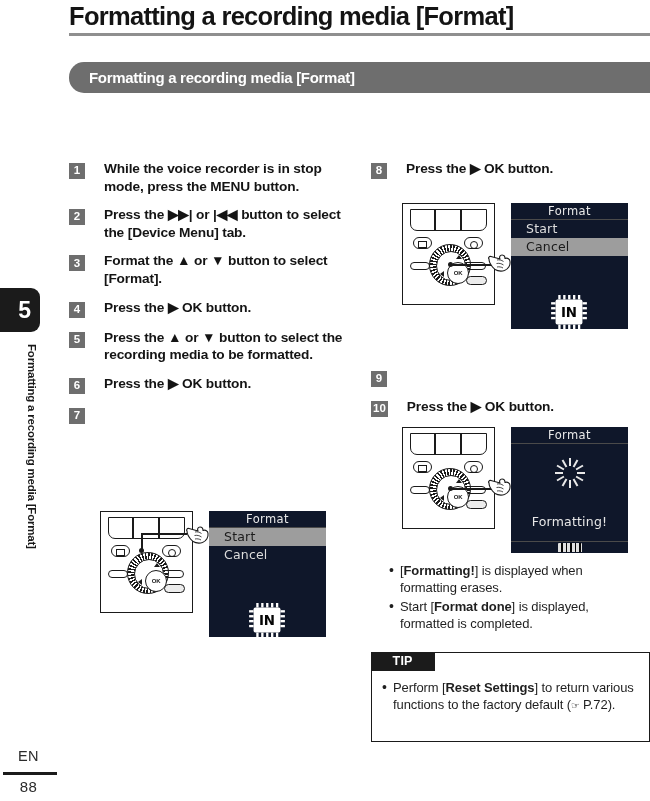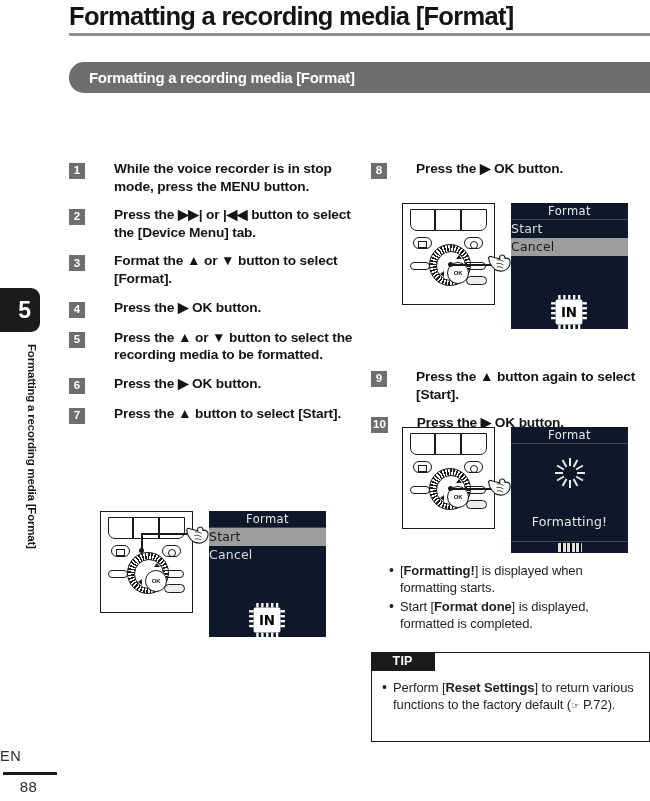--- a/index.html
+++ b/index.html
@@ -40,21 +40,21 @@
     font-size: 11.5px;
     font-weight: bold;
     letter-spacing: -0.2px;
     color: #1a1a1a;
     white-space: nowrap;
     line-height: 20px;
   }
   #lang-code {
     position: absolute; left: 0; top: 748px;
     width: 57px;
-    text-align: left;
+    text-align: center;
     font-size: 14.5px;
     color: #2b2b2b;
     letter-spacing: 0.5px;
   }
   #footer-rule {
     position: absolute; left: 3px; top: 772px;
     width: 54px; height: 2.6px;
     background: #1b1b1b;
   }
   #page-number {
@@ -122,21 +122,21 @@
     background: #6e6e6e;
     color: #ffffff;
     font-size: 11.5px;
     font-weight: bold;
     display: flex; align-items: center; justify-content: center;
     margin-top: 3px;
     padding: 0 2px;
     line-height: 1;
   }
   .step-text {
-    margin-left: 29px;
+    margin-left: 19px;
     font-size: 13.7px;
     font-weight: bold;
     line-height: 17.6px;
     letter-spacing: -0.15px;
     color: #141414;
   }
 
   
   .illus-row {
     position: absolute;
@@ -292,21 +292,21 @@
     text-align: center;
     line-height: 17px;
     letter-spacing: 0.4px;
     border-bottom: 1px solid #4a4a4a;
   }
   .lcd-item {
     height: 18px;
     line-height: 18px;
     font-size: 12.5px;
     color: #dcdcdc;
-    padding-left: 0;
+    padding-left: 15px;
     letter-spacing: 0.2px;
   }
   .lcd-item.sel {
     background: #9d9d9d;
     color: #1b1b1b;
   }
   .lcd-chip {
     position: absolute;
     left: 40px; bottom: 0;
     width: 36px; height: 34px;
@@ -461,37 +461,35 @@
       <div class="step-text">Press the ▲ or ▼ button to select the recording media to be formatted.</div>
     </div>
 
     <div class="step">
       <div class="step-num">6</div>
       <div class="step-text">Press the ▶ OK button.</div>
     </div>
 
     <div class="step">
       <div class="step-num">7</div>
-      <div class="step-text">Press the ▲ button to select [Start].</div>
     </div>
 
   </div>
 
   <div class="column" id="col-right">
 
     <div class="step">
       <div class="step-num">8</div>
       <div class="step-text">Press the ▶ OK button.</div>
     </div>
 
     <div style="height:178px"></div>
 
     <div class="step">
       <div class="step-num">9</div>
-      <div class="step-text">Press the ▲ button again to select [Start].</div>
     </div>
 
     <div class="step">
       <div class="step-num">10</div>
       <div class="step-text">Press the ▶ OK button.</div>
     </div>
 
   </div>
 
   <div class="illus-row" id="illus-a">
@@ -696,21 +694,21 @@
       </div>
       <div class="lcd-bottom-bar">
         <div class="lcd-batt"></div>
       </div>
     </div>
   </div>
 
   <div id="notes">
     <div class="note">
       <span class="bullet">•</span>
-      <span class="ntxt"><span>[</span><b>Formatting!</b><span>] is displayed when formatting starts.</span></span>
+      <span class="ntxt"><span>[</span><b>Formatting!</b><span>] is displayed when formatting erases.</span></span>
     </div>
     <div class="note">
       <span class="bullet">•</span>
       <span class="ntxt"><span>Start [</span><b>Format done</b><span>] is displayed, formatted is completed.</span></span>
     </div>
   </div>
 
   <div id="tip-box">
     <div id="tip-head">TIP</div>
     <div id="tip-body">

